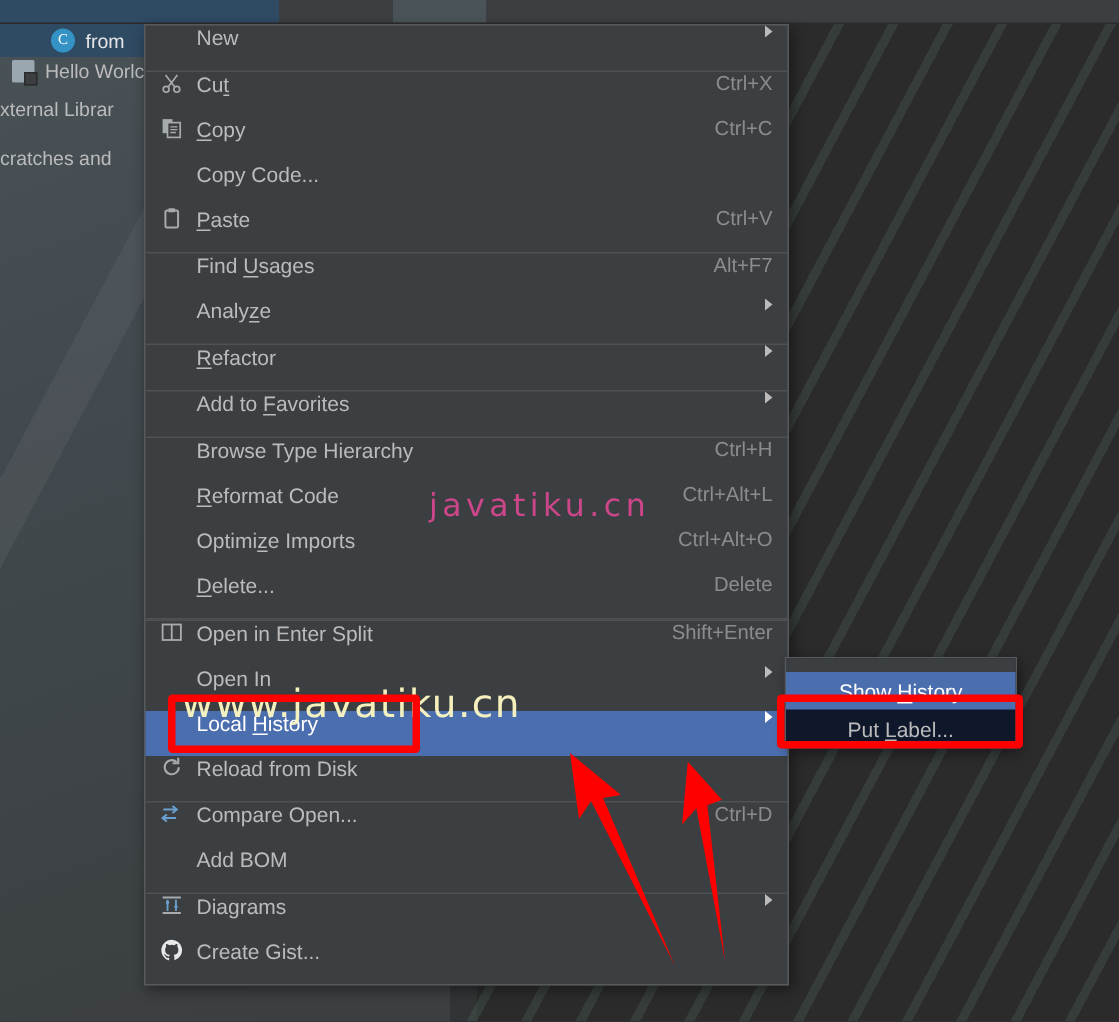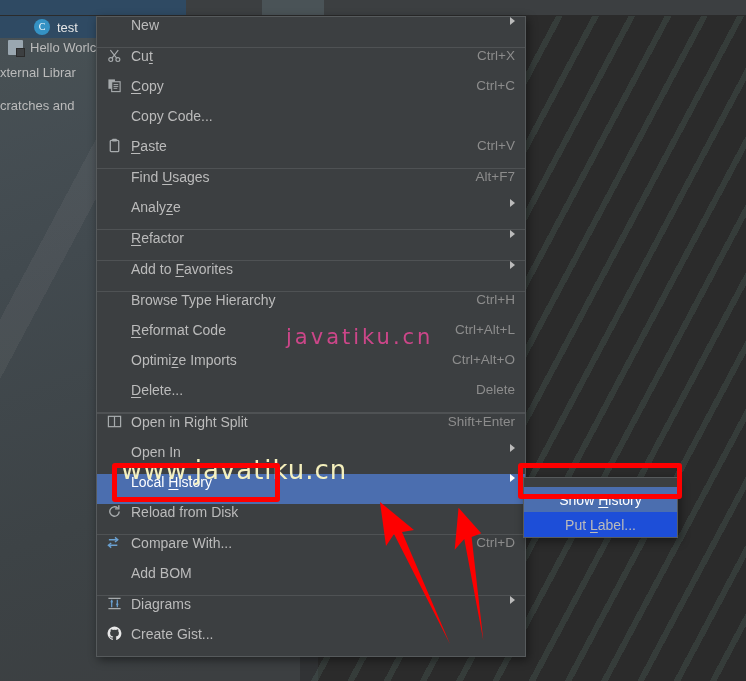--- a/index.html
+++ b/index.html
@@ -103,22 +103,22 @@
   }
   .mi.sel .arrow{border-left-color:#ffffff;}
   .sep{height:1px;background:#4f5254;margin:0;}
   u.mn{text-decoration:underline;text-underline-offset:2px;}
 
   
   .ic{display:block;}
 
   
   .submenu{
-    position:absolute;left:523px;top:477px;width:155px;
-    background:#1d4ed8;border:1px solid #565a5c;
+    position:absolute;left:523px;top:438px;width:155px;
+    background:#0f172a;border:1px solid #565a5c;
     box-shadow:2px 3px 9px rgba(0,0,0,.45);box-sizing:border-box;
   }
   .submenu .cap{height:9px;background:#3c3f41;}
   .smi{
     display:flex;align-items:center;justify-content:center;height:25px;
     font-size:14px;color:#bbbbbb;
   }
   .smi.sel{background:#4b6eaf;color:#ffffff;}
 
   
@@ -143,21 +143,21 @@
 </head>
 <body>
 
 <div class="root">
 
   <div class="sidebar">
     <div class="sidebar-shade"></div>
     <div class="tree" id="tree">
         <div class="tree-row selected" style="position: absolute; top: 16px; left: 0px; width: 300px; padding-left: 34px;">
           <span class="cls-icon">C</span>
-          <span style="margin-left: 7px;">test</span>
+          <span style="margin-left: 7px;">from</span>
         </div>
         <div class="tree-row" style="position: absolute; top: 36px; left: 0px; width: 300px; padding-left: 8px;">
           <span class="mod-icon"></span>
           <span style="margin-left: 7px;">Hello Worlc</span>
         </div>
         <div class="tree-row" style="position: absolute; top: 61px; left: 0px; width: 300px; padding-left: 0px;">
           <span style="margin-left: 0px;">xternal Librar</span>
         </div>
         <div class="tree-row" style="position: absolute; top: 86px; left: 0px; width: 300px; padding-left: 0px;">
           <span style="margin-left: 0px; margin-top: 16px;">cratches and</span>
@@ -282,21 +282,21 @@
       </div>
       <div class="sep"></div>
       <div class="sep"></div>
       <div class="mi">
         <span class="ico">
           <svg class="ic" width="15" height="15" viewBox="0 0 16 16">
             <rect x="1.5" y="2.5" width="13" height="11" fill="none" stroke="#a7abad" stroke-width="1.3"></rect>
             <path d="M8 2.5v11" stroke="#a7abad" stroke-width="1.3"></path>
           </svg>
         </span>
-        <span class="lbl">Open in Right Split</span>
+        <span class="lbl">Open in Enter Split</span>
         <span class="acc">Shift+Enter</span>
       </div>
       <div class="mi">
         <span class="ico"></span>
         <span class="lbl">Open In</span>
         <span class="arrow"></span>
       </div>
       <div class="mi sel">
         <span class="ico"></span>
         <span class="lbl">Local <u class="mn">H</u>istory</span>
@@ -315,21 +315,21 @@
       <div class="mi">
         <span class="ico">
           <svg class="ic" width="15" height="15" viewBox="0 0 16 16">
             <g stroke="#6aa0d0" stroke-width="1.5" fill="none">
               <path d="M2 5h9M2 11h9"></path>
               <path d="M8.5 2.5 11.5 5 8.5 7.5"></path>
               <path d="M4.5 8.5 1.5 11 4.5 13.5"></path>
             </g>
           </svg>
         </span>
-        <span class="lbl">Compare With...</span>
+        <span class="lbl">Compare Open...</span>
         <span class="acc">Ctrl+D</span>
       </div>
       <div class="mi">
         <span class="ico"></span>
         <span class="lbl">Add BOM</span>
       </div>
       <div class="sep"></div>
       <div class="mi">
         <span class="ico">
           <svg class="ic" width="15" height="15" viewBox="0 0 16 16">

